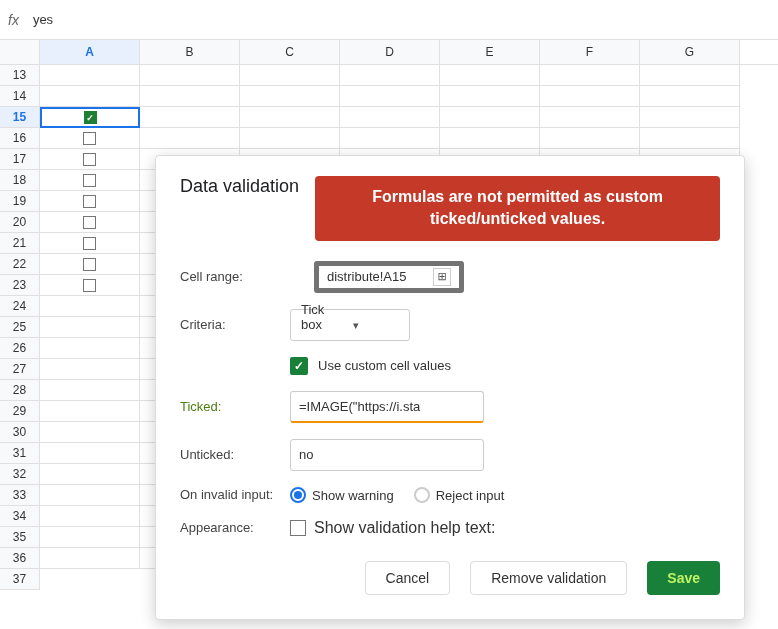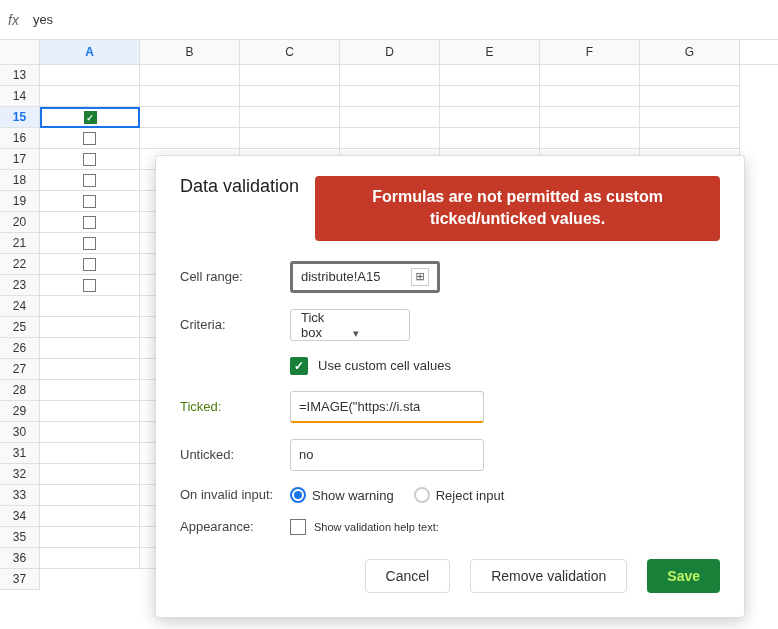--- a/index.html
+++ b/index.html
@@ -210,26 +210,27 @@
       font-size: 13px;
     }
 
     .form-label-orange {
       color: #4d7c0f;
     }
 
     .cell-range-input {
       display: flex;
       align-items: center;
-      border: 3px solid #737373;
+      border: 5px solid #737373;
       border-radius: 3px;
       padding: 4px 8px;
       background: #fff;
       min-width: 150px;
       height: 32px;
+      margin-left: 24px;
     }
 
     .cell-range-input span {
       flex: 1;
       font-size: 13px;
       color: #333;
     }
 
     .grid-icon {
       width: 18px;
@@ -242,21 +243,21 @@
       cursor: pointer;
       color: #555;
       font-size: 11px;
     }
 
     .criteria-select {
       display: flex;
       align-items: flex-end;
       border: 1px solid #ccc;
       border-radius: 3px;
-      padding: 0 10px;
+      padding: 8px 10px;
       background: #fff;
       min-width: 120px;
       height: 32px;
       cursor: pointer;
     }
 
     .criteria-select span {
       flex: 1;
       font-size: 13px;
       color: #333;
@@ -361,21 +362,21 @@
 
     .appearance-checkbox {
       width: 16px;
       height: 16px;
       border: 1px solid #757575;
       background: #fff;
       margin-right: 8px;
     }
 
     .appearance-label {
-      font-size: 11px;
+      font-size: 16px;
       color: #333;
     }
 
     .dialog-actions {
       display: flex;
       justify-content: flex-end;
       gap: 20px;
       margin-top: 8px;
     }
 

